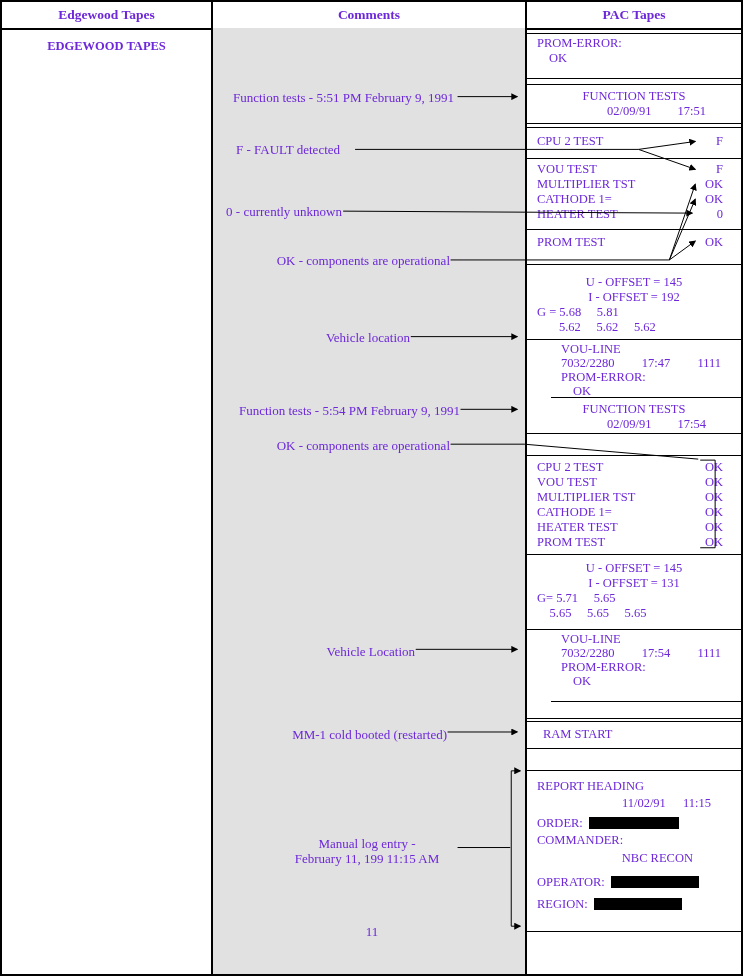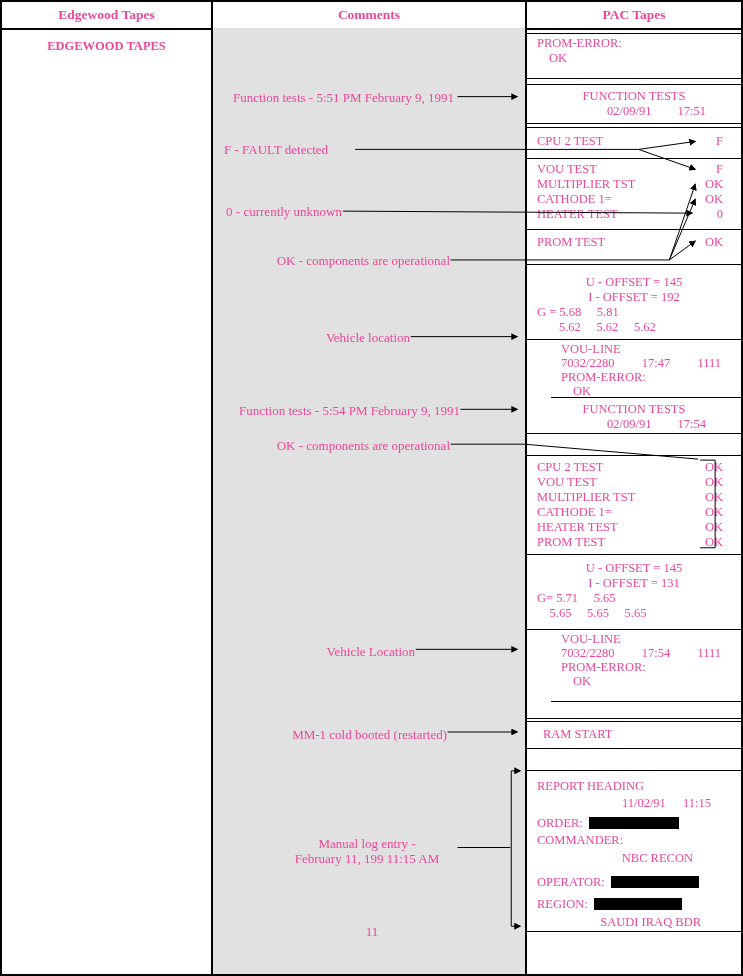--- a/index.html
+++ b/index.html
@@ -1,19 +1,19 @@
 <!DOCTYPE html>
 <html><head>
 <meta charset="utf-8">
 <style>
   html,body { margin:0; padding:0; background:#fff; }
   .page {
     position:relative; width:743px; height:976px; box-sizing:border-box;
     border:2.5px solid #000; background:#fff;
-    font-family:"Liberation Serif", serif; color:#ec4899;
+    font-family:"Liberation Serif", serif; color:#6d28d9;
   }
   
   .header-row { position:absolute; top:0; left:0; right:0; height:26px; border-bottom:2px solid #000; display:flex; }
   .hcell { font-weight:bold; font-size:13.5px; text-align:center; padding-top:5px; box-sizing:border-box; }
   .hc1 { width:209px; }
   .hc2 { width:316px; border-left:2px solid #000; border-right:2px solid #000; }
   .hc3 { flex:1; }
   
   .comments-col { position:absolute; top:26px; bottom:0; left:209px; width:316px; box-sizing:border-box;
     background:#e1e1e1; border-left:2px solid #000; border-right:2px solid #000; }
@@ -50,21 +50,21 @@
     <div class="hcell hc3">PAC Tapes</div>
   </div>
 
   <div class="comments-col"></div>
 
   <div class="edgewood-note">
     <div>EDGEWOOD TAPES</div>
   </div>
 
   <div class="cmt" style="top:88px;left:212px;width:240px;text-align:right">Function tests - 5:51 PM February 9, 1991</div>
-  <div class="cmt" style="top:140px;left:222px;width:128px;text-align:left">F - FAULT detected</div>
+  <div class="cmt" style="top:140px;left:222px;width:128px;text-align:center">F - FAULT detected</div>
   <div class="cmt" style="top:202px;left:222px;width:118px;text-align:right">0 - currently unknown</div>
   <div class="cmt" style="top:251px;left:222px;width:226px;text-align:right">OK - components are operational</div>
   <div class="cmt" style="top:328px;left:240px;width:168px;text-align:right">Vehicle location</div>
   <div class="cmt" style="top:401px;left:218px;width:240px;text-align:right">Function tests - 5:54 PM February 9, 1991</div>
   <div class="cmt" style="top:436px;left:222px;width:226px;text-align:right">OK - components are operational</div>
   <div class="cmt" style="top:642px;left:245px;width:168px;text-align:right">Vehicle Location</div>
   <div class="cmt" style="top:725px;left:238px;width:207px;text-align:right">MM-1 cold booted (restarted)</div>
   <div class="cmt" style="top:834px;left:275px;width:180px;text-align:center">
     <div>Manual log entry -</div>
     <div>February 11, 199 11:15 AM</div>
@@ -204,21 +204,20 @@
       <span>ORDER:</span><span class="redact" style="width:90px"></span>
     </div>
     <div class="pl" style="margin-top:2px">COMMANDER:</div>
     <div class="rright" style="margin-top:3px;padding-right:48px">NBC RECON</div>
     <div class="pl" style="margin-top:9px">
       <span>OPERATOR:</span><span class="redact" style="width:88px"></span>
     </div>
     <div class="pl" style="margin-top:7px">
       <span>REGION:</span><span class="redact" style="width:88px"></span>
     </div>
-    <div class="rright" style="margin-top:3px;padding-right:40px">SAUDI IRAQ BDR</div>
   </div>
 
   <svg class="overlay" viewBox="0 0 743 976" preserveAspectRatio="none">
     <defs>
       <marker id="arr" viewBox="0 0 10 10" refX="8.5" refY="5" markerWidth="7" markerHeight="7" orient="auto-start-reverse">
         <path d="M0,0 L10,5 L0,10 z" fill="#000"></path>
       </marker>
     </defs>
     <g stroke="#000" stroke-width="1" fill="none">
 

